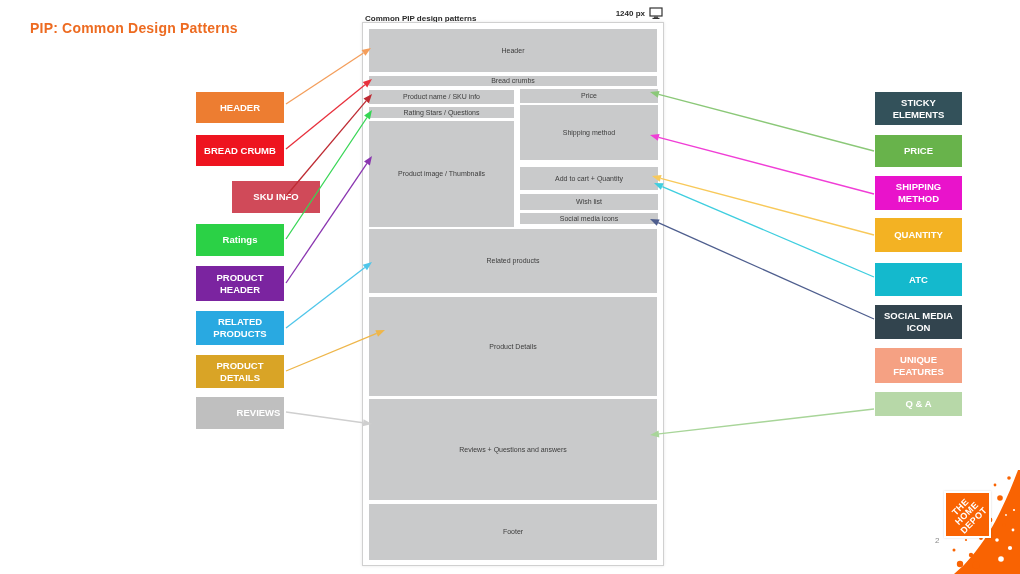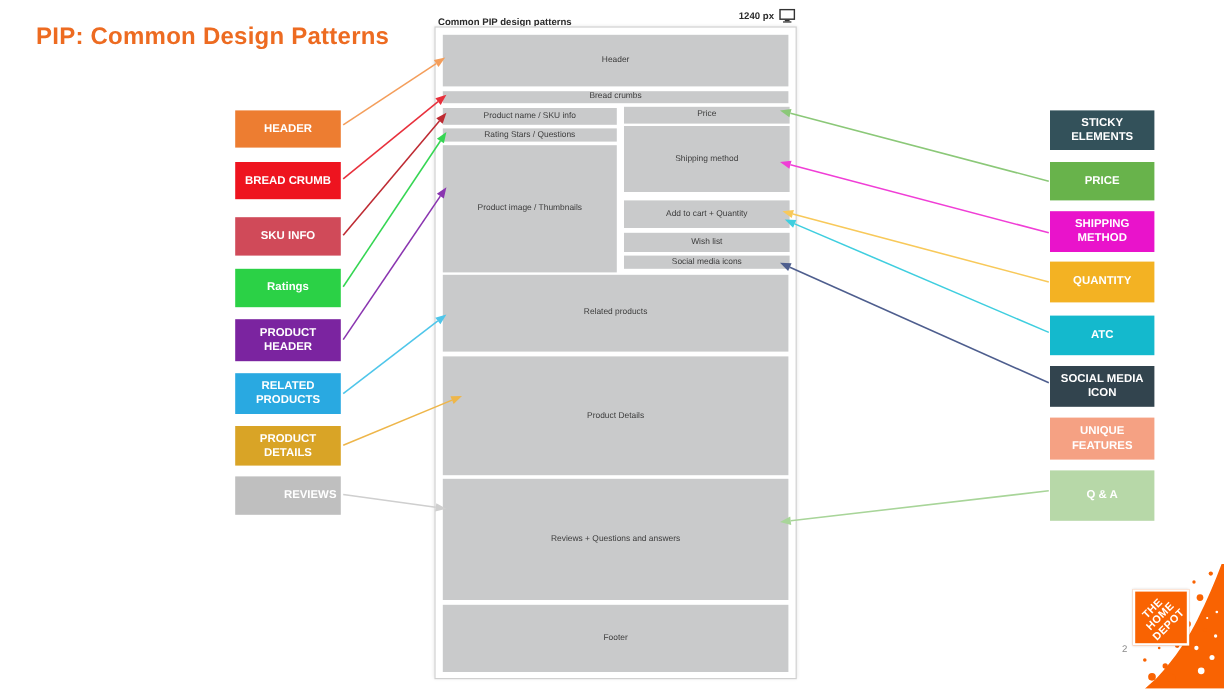--- a/index.html
+++ b/index.html
@@ -2,21 +2,21 @@
 <html><head>
 <meta charset="utf-8">
 <style>
   html,body{margin:0;padding:0;}
   body{
     width:1020px;height:574px;position:relative;overflow:hidden;
     background:#ffffff;font-family:"Liberation Sans",sans-serif;
   }
   .slide-title{
     position:absolute;left:30px;top:20px;
-    font-size:20px;font-weight:bold;color:#ED6B21;letter-spacing:0.2px;
+    font-size:14px;font-weight:bold;color:#ED6B21;letter-spacing:0.2px;
   }
 
   
   .panel-meta{
     position:absolute;left:362px;top:6px;width:302px;height:14px;
     display:flex;justify-content:space-between;align-items:center;
   }
   .panel-caption{font-size:8px;font-weight:bold;color:#2b2b2b;padding-left:3px;margin-top:10px;}
   .panel-right{display:flex;align-items:center;gap:4px;padding-right:1px;justify-content:space-between;}
   .panel-width{font-size:8px;font-weight:bold;color:#2b2b2b;}
@@ -63,21 +63,21 @@
   .left-col .tag:nth-of-type(6){top:311px;height:34px;}
   .left-col .tag:nth-of-type(7){top:355px;height:33px;}
   .left-col .tag:nth-of-type(8){top:397px;height:32px;}
   .right-col .tag:nth-of-type(1){top:92px;height:33px;}
   .right-col .tag:nth-of-type(2){top:135px;height:32px;}
   .right-col .tag:nth-of-type(3){top:176px;height:34px;}
   .right-col .tag:nth-of-type(4){top:218px;height:34px;}
   .right-col .tag:nth-of-type(5){top:263px;height:33px;}
   .right-col .tag:nth-of-type(6){top:305px;height:34px;}
   .right-col .tag:nth-of-type(7){top:348px;height:35px;}
-  .right-col .tag:nth-of-type(8){top:392px;height:42px;}
+  .right-col .tag:nth-of-type(8){top:392px;height:24px;}
 
   #connector-layer{
     position:absolute;left:0;top:0;width:1020px;height:574px;
     pointer-events:none;
   }
 
   
   #splatter{position:absolute;left:940px;top:468px;width:80px;height:106px;}
   .hd-logo{
     position:absolute;left:944px;top:491px;width:47px;height:47px;
@@ -123,21 +123,21 @@
   <div class="wf" id="wf-social">Social media icons</div>
   <div class="wf" id="wf-related">Related products</div>
   <div class="wf" id="wf-details">Product Details</div>
   <div class="wf" id="wf-reviews">Reviews + Questions and answers</div>
   <div class="wf" id="wf-footer">Footer</div>
 </div>
 
 <div class="left-col">
   <div class="tag" style="background: rgb(237, 125, 49);">HEADER</div>
   <div class="tag" style="background: rgb(238, 20, 31);">BREAD CRUMB</div>
-  <div class="tag" style="background: rgb(208, 74, 89);">SKU INFO</div>
+  <div class="tag" style="background: rgb(208, 74, 89); margin-left: 36px;">SKU INFO</div>
   <div class="tag" style="background: rgb(43, 209, 70);">Ratings</div>
   <div class="tag" style="background: rgb(123, 36, 160);">PRODUCT HEADER</div>
   <div class="tag" style="background: rgb(41, 169, 225);">RELATED PRODUCTS</div>
   <div class="tag" style="background: rgb(217, 164, 38);">PRODUCT DETAILS</div>
   <div class="tag" style="background: rgb(191, 191, 191); padding-left: 40px;">REVIEWS</div>
 </div>
 
 <div class="right-col">
   <div class="tag" style="background: rgb(51, 81, 90);">STICKY ELEMENTS</div>
   <div class="tag" style="background: rgb(104, 179, 75);">PRICE</div>

